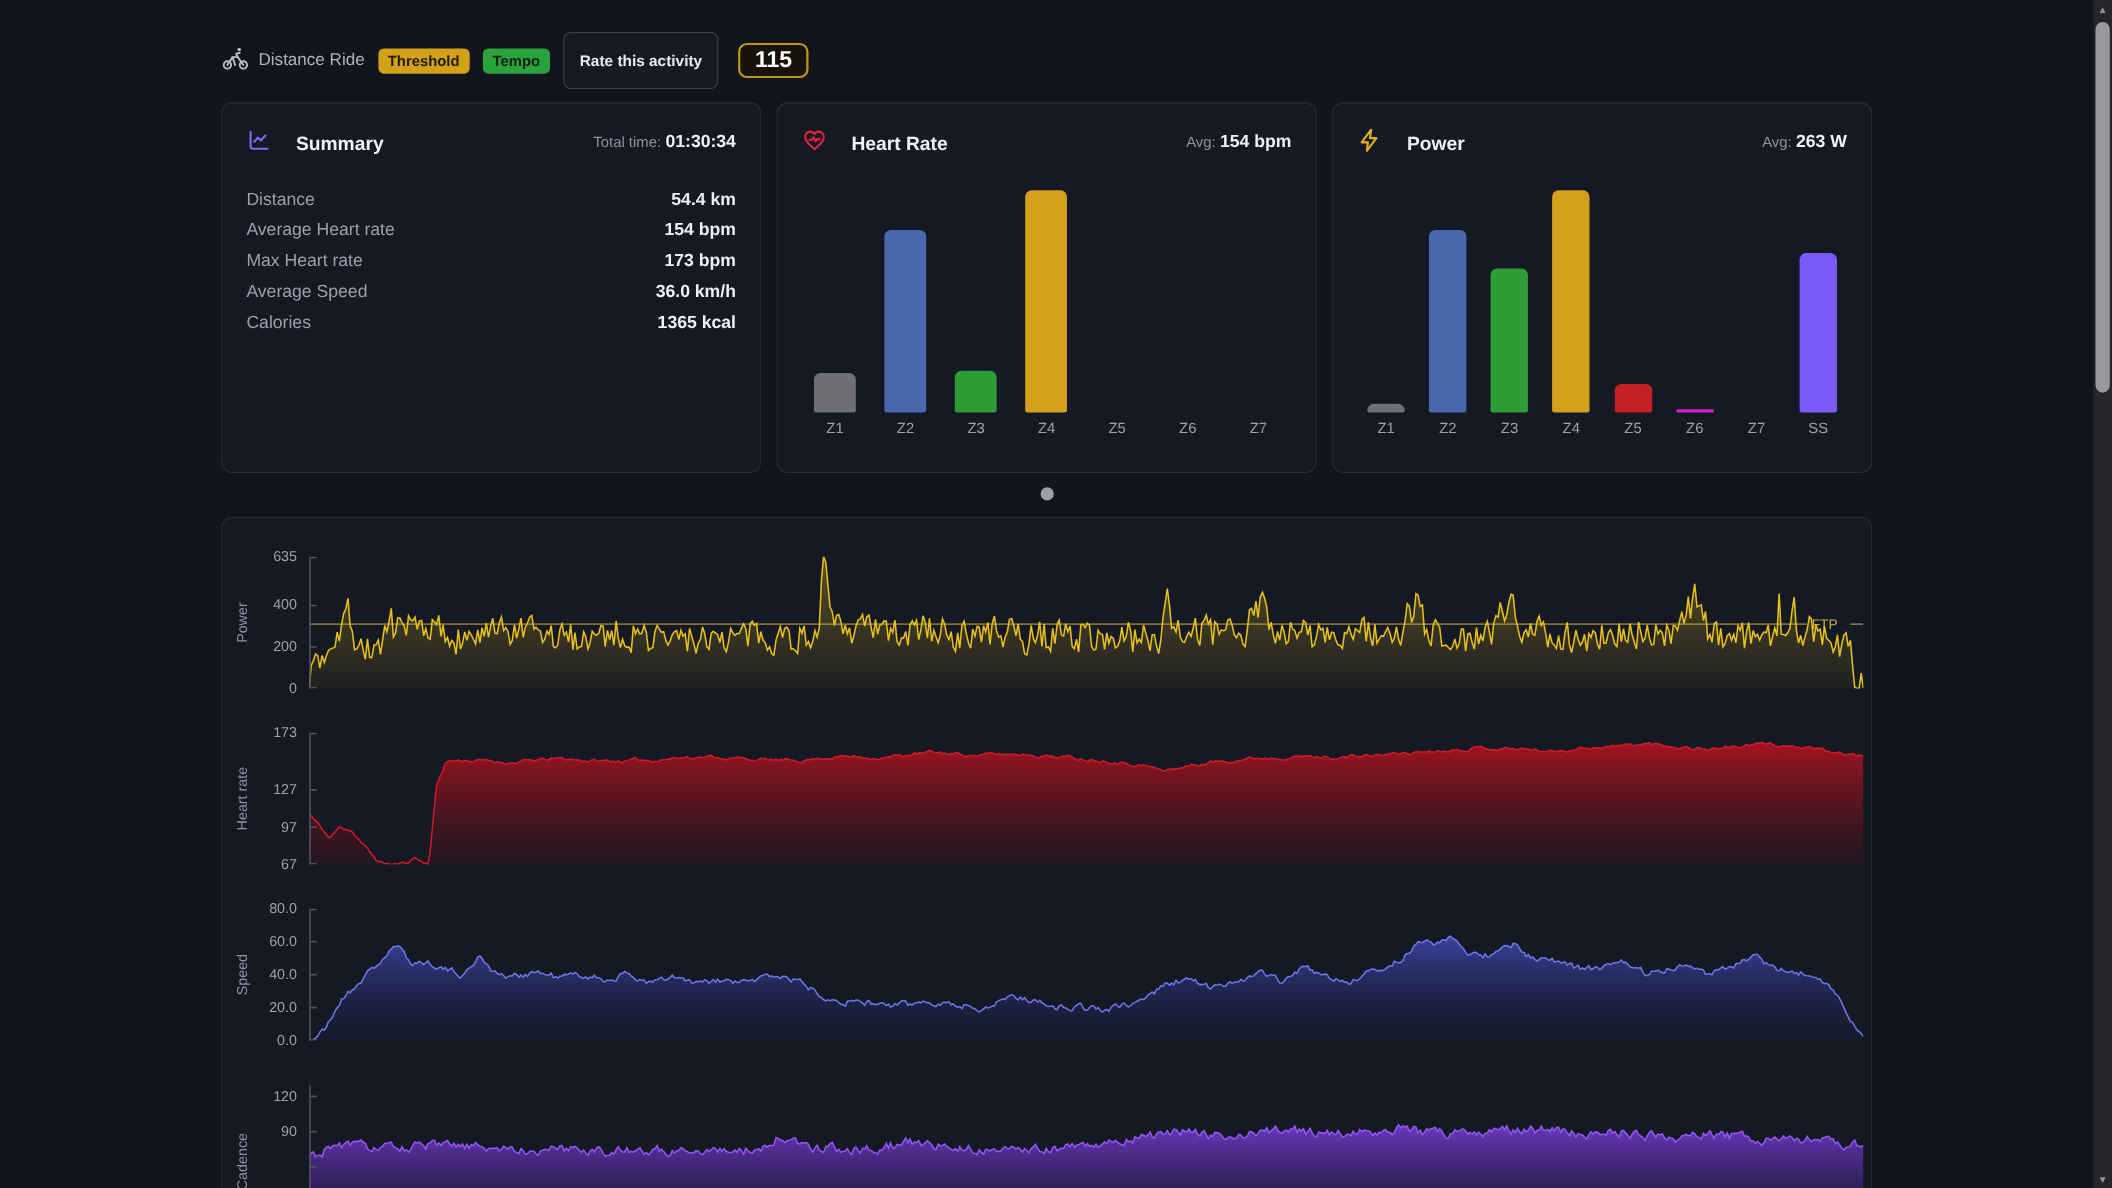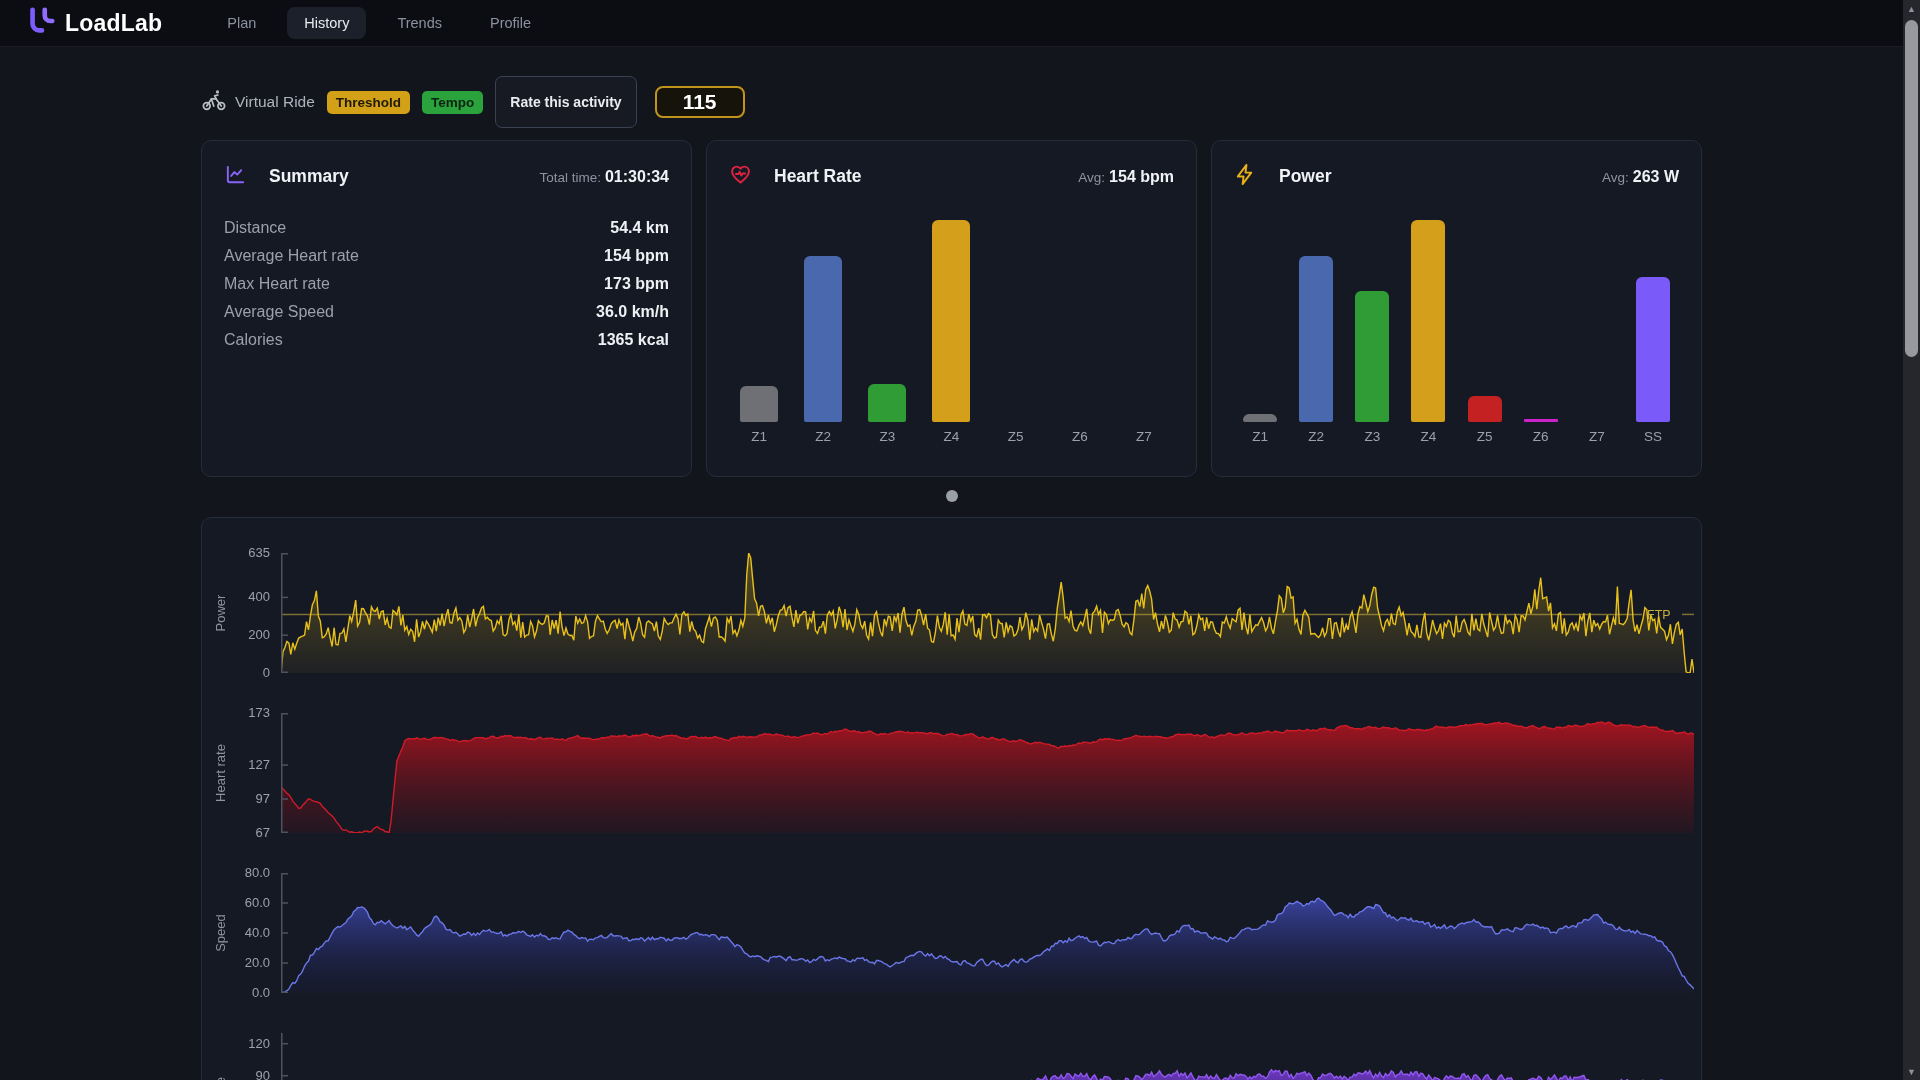--- a/index.html
+++ b/index.html
@@ -17,21 +17,21 @@
 
   
   .activity-header{width:1501px;margin:24px auto 0;display:flex;justify-content:space-between;align-items:flex-start}
   .page-title{margin:0;font-size:23px;font-weight:600;color:#f2f3f6}
   .page-date{margin:14px 0 0;font-size:15.5px;color:#8d93a0}
   .header-right{display:flex;align-items:center;gap:12px;margin-top:5px}
   .activity-type{display:flex;align-items:center;gap:8px;color:#aeb4bf;font-size:15.5px}
   .badge{padding:4px 9px;border-radius:5px;font-size:13.5px;font-weight:700}
   .rate-btn{background:#171a22;border:1px solid #3a4152;color:#e9ebf0;font-size:14px;font-weight:700;
             padding:17px 14px;border-radius:7px;cursor:pointer;font-family:inherit}
-  .score-badge{border:2px solid #c1951c;border-radius:8px;background:#16130b;padding:2px 26px;
+  .score-badge{border:2px solid #c1951c;border-radius:8px;background:#16130b;padding:2px 13px;
                font-size:21px;font-weight:700;color:#ffffff;margin-left:6px}
 
   
   .cards-row{width:1501px;margin:12px auto 0;display:grid;grid-template-columns:1fr 1fr 1fr;gap:14px}
   .card{background:#151924;border:1px solid #272c39;border-radius:10px;position:relative;box-sizing:border-box}
   .cards-row .card{height:337px}
   .card-header{display:flex;align-items:center;gap:22px;padding:22px 22px 0}
   .card-title{font-size:17.5px;font-weight:600;color:#f0f2f6}
   .card-header-right{margin-left:auto;font-size:13.5px;color:#8d93a0;white-space:nowrap}
   .card-header-right b{color:#f0f2f6;font-size:16px;font-weight:600;margin-left:4px}
@@ -67,52 +67,35 @@
             color:#8f9298;font-size:9px;cursor:pointer}
   .sb-arrow.up{top:1px}
   .sb-arrow.down{bottom:1px}
   .sb-thumb{position:absolute;left:2px;width:13px;top:20px;height:337px;background:#97999e;border-radius:7px;cursor:pointer}
 </style>
 </head>
 <body>
 
 <div class="viewport">
 
-  <header class="topbar">
-    <div class="brand">
-      <span>
-        <svg viewBox="0 0 32 32" width="30" height="30">
-          <path d="M7 4 v15 a7 7 0 0 0 7 7 h3" fill="none" stroke="#7c5cfa" stroke-width="5" stroke-linecap="round"></path>
-          <path d="M20 4 v6 a6 6 0 0 0 6 6 h2" fill="none" stroke="#8f6dff" stroke-width="5" stroke-linecap="round"></path>
-        </svg>
-      </span>
-      <span class="brand-name">LoadLab</span>
-    </div>
-    <nav class="nav">
-      <span class="nav-item">Plan</span>
-      <span class="nav-item active">History</span>
-      <span class="nav-item">Trends</span>
-      <span class="nav-item">Profile</span>
-    </nav>
-  </header>
 
   <div class="activity-header">
     <div class="header-right">
       <span class="activity-type">
         <span>
           <svg viewBox="0 0 24 24" width="26" height="26" fill="none" stroke="#b9bec7" stroke-width="1.6" stroke-linecap="round" stroke-linejoin="round">
             <circle cx="5.3" cy="17.6" r="3.1"></circle>
             <circle cx="18.7" cy="17.6" r="3.1"></circle>
             <circle cx="15.2" cy="4.6" r="1.5" fill="#b9bec7" stroke="none"></circle>
             <path d="M5.3 17.6 L9.6 11 L14 11 L18.7 17.6"></path>
             <path d="M9.6 11 L11.8 17.6"></path>
             <path d="M14 11 L12.6 8.2 L15.6 7.4"></path>
           </svg>
         </span>
-        <span>Virtual Ride</span>
+        <span>Distance Ride</span>
       </span>
       <span class="badge" id="badge-0" style="background: rgb(210, 161, 24); color: rgb(32, 26, 6);">Threshold</span>
       <span class="badge" id="badge-1" style="background: rgb(42, 163, 60); color: rgb(13, 34, 18);">Tempo</span>
       <button class="rate-btn">Rate this activity</button>
       <span class="score-badge">115</span>
     </div>
   </div>
 
   <div class="cards-row">
 

